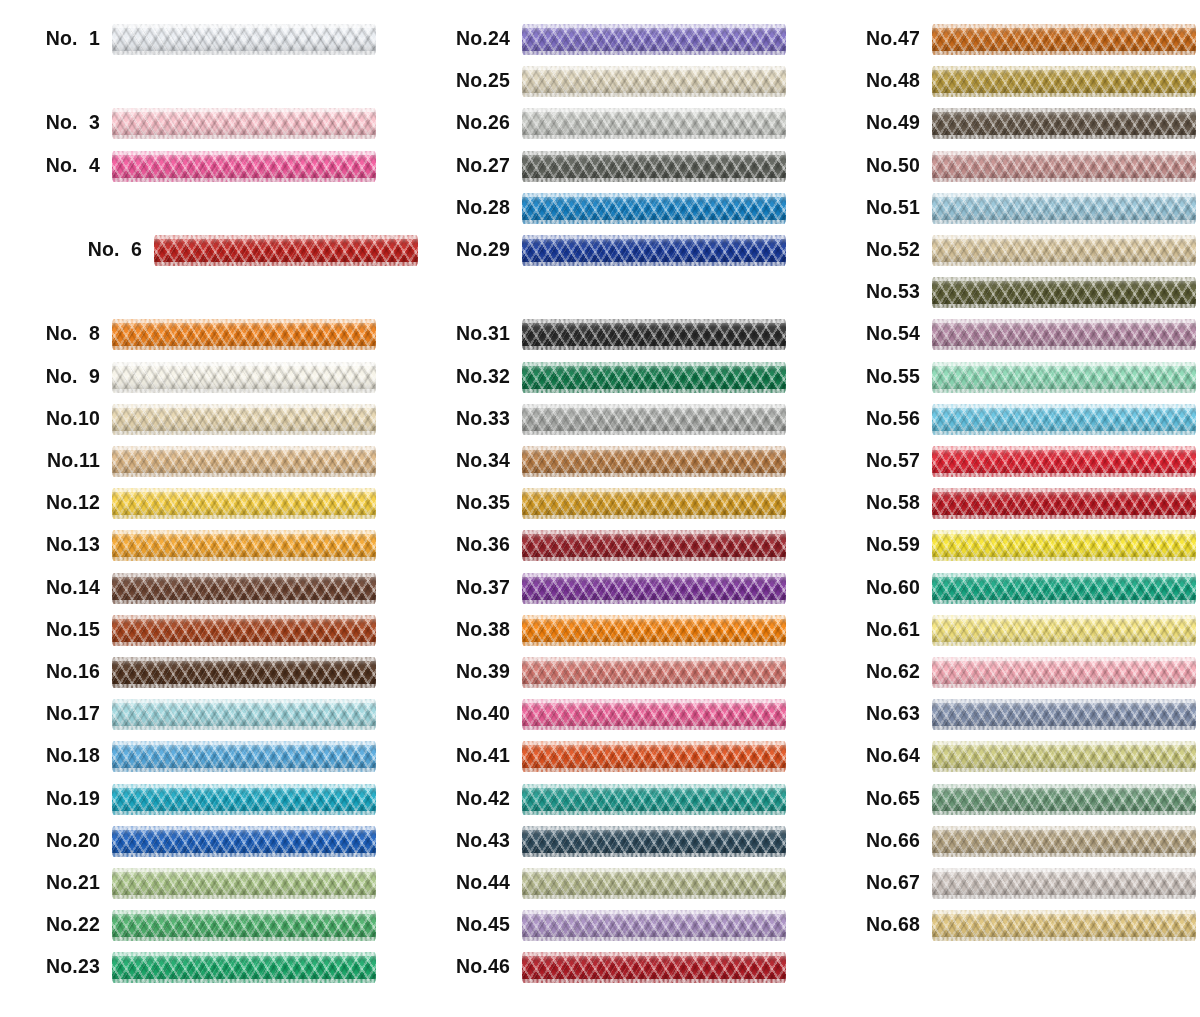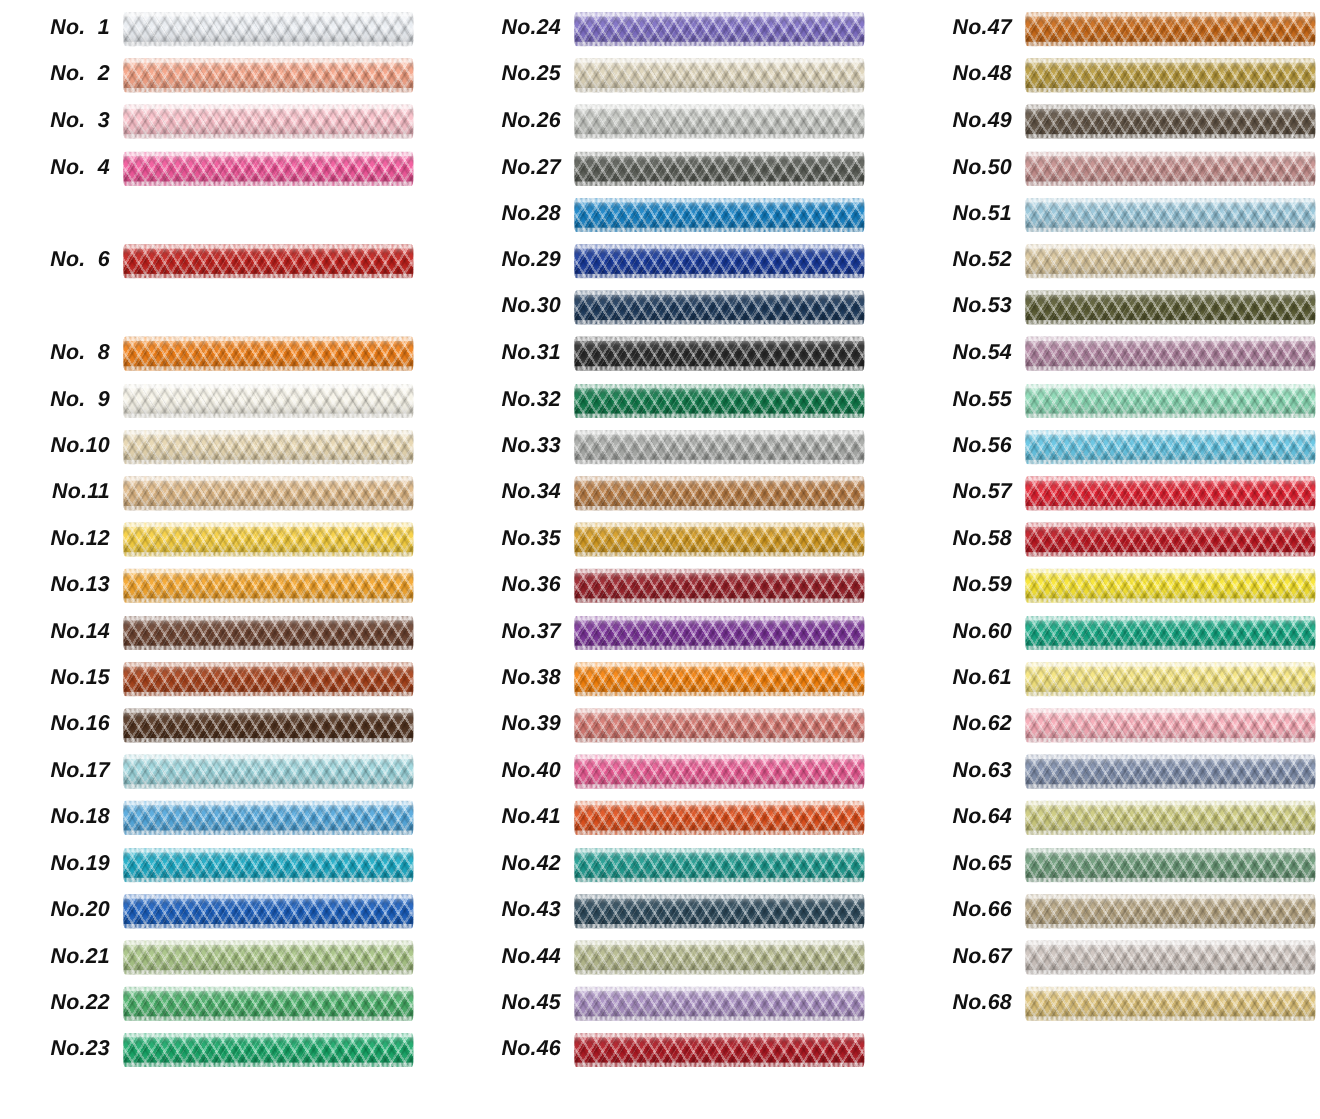--- a/index.html
+++ b/index.html
@@ -13,24 +13,23 @@
     font-family: "Liberation Sans", sans-serif;
     overflow: hidden;
   }
   #chart {
     position: relative;
     width: 1200px;
     height: 1017px;
   }
   .column {
     position: absolute;
-    top: 3px;
+    top: 16px;
     width: 400px;
     height: 800px;
-    font-style: italic;
   }
   #col-0 { left: 0px; }
   #col-1 { left: 410px; }
   #col-2 { left: 820px; }
 
   .swatch-row {
     position: absolute;
     left: 0;
     width: 400px;
     height: 42px;
@@ -152,33 +151,20 @@
           <div class="cord">
             <div class="base" style="background: rgb(232, 236, 241);"></div>
             <div class="weave"></div>
             <div class="plait"></div>
             <div class="shade"></div>
             <div class="fuzz-top"></div>
             <div class="fuzz-bottom"></div>
           </div>
         </div>
       </div>
-      <div class="swatch-row" style="top: 48.2px;">
-        <div class="swatch-label">No.  2</div>
-        <div class="cord-wrap">
-          <div class="cord">
-            <div class="base" style="background: rgb(244, 161, 131);"></div>
-            <div class="weave"></div>
-            <div class="plait"></div>
-            <div class="shade"></div>
-            <div class="fuzz-top"></div>
-            <div class="fuzz-bottom"></div>
-          </div>
-        </div>
-      </div>
       <div class="swatch-row" style="top: 90.4px;">
         <div class="swatch-label">No.  3</div>
         <div class="cord-wrap">
           <div class="cord">
             <div class="base" style="background: rgb(249, 191, 200);"></div>
             <div class="weave"></div>
             <div class="plait"></div>
             <div class="shade"></div>
             <div class="fuzz-top"></div>
             <div class="fuzz-bottom"></div>
@@ -191,21 +177,21 @@
           <div class="cord">
             <div class="base" style="background: rgb(242, 86, 154);"></div>
             <div class="weave"></div>
             <div class="plait"></div>
             <div class="shade"></div>
             <div class="fuzz-top"></div>
             <div class="fuzz-bottom"></div>
           </div>
         </div>
       </div>
-      <div class="swatch-row" style="top: 217px;">
+      <div class="swatch-row" style="top: 217px; margin-left: 42px;">
         <div class="swatch-label">No.  6</div>
         <div class="cord-wrap">
           <div class="cord">
             <div class="base" style="background: rgb(194, 32, 28);"></div>
             <div class="weave"></div>
             <div class="plait"></div>
             <div class="shade"></div>
             <div class="fuzz-top"></div>
             <div class="fuzz-bottom"></div>
           </div>
@@ -492,33 +478,20 @@
           <div class="cord">
             <div class="base" style="background: rgb(23, 57, 156);"></div>
             <div class="weave"></div>
             <div class="plait"></div>
             <div class="shade"></div>
             <div class="fuzz-top"></div>
             <div class="fuzz-bottom"></div>
           </div>
         </div>
       </div>
-      <div class="swatch-row" style="top: 259.2px;">
-        <div class="swatch-label">No.30</div>
-        <div class="cord-wrap">
-          <div class="cord">
-            <div class="base" style="background: rgb(29, 58, 92);"></div>
-            <div class="weave"></div>
-            <div class="plait"></div>
-            <div class="shade"></div>
-            <div class="fuzz-top"></div>
-            <div class="fuzz-bottom"></div>
-          </div>
-        </div>
-      </div>
       <div class="swatch-row" style="top: 301.4px;">
         <div class="swatch-label">No.31</div>
         <div class="cord-wrap">
           <div class="cord">
             <div class="base" style="background: rgb(44, 44, 44);"></div>
             <div class="weave"></div>
             <div class="plait"></div>
             <div class="shade"></div>
             <div class="fuzz-top"></div>
             <div class="fuzz-bottom"></div>

